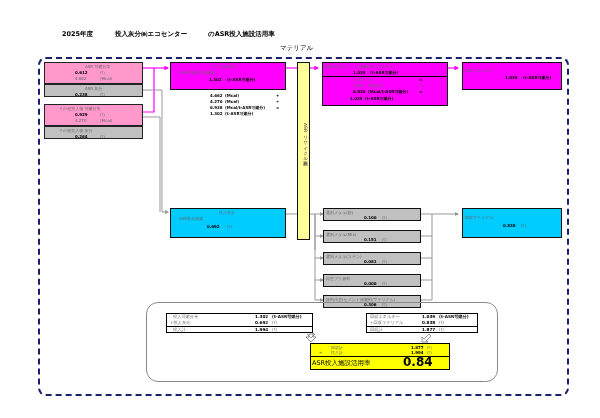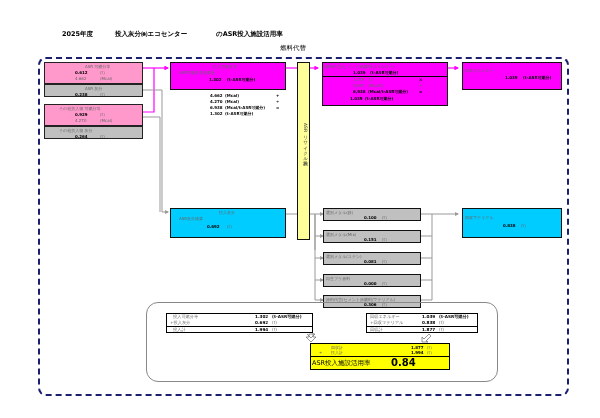--- a/index.html
+++ b/index.html
@@ -26,24 +26,24 @@
   .sumtbl { position:absolute; background:#fff; border:1px solid #000; font-size:4.2px; line-height:5.5px; }
   .row { position:relative; height:6px; }
   .sep { border-top:1px solid #000; }
   svg.lines { position:absolute; left:0; top:0; }
 </style>
 </head>
 <body>
 
 <div class="abs hdr" style="left:62px;">2025年度</div>
 <div class="abs hdr" style="left:115px;">投入灰分㈱エコセンター</div>
-<div class="abs hdr" style="left:216px;">のASR投入施設活用率</div>
+<div class="abs hdr" style="left:208px;">のASR投入施設活用率</div>
 
 <div class="scope"></div>
-<div class="scope-label">燃料代替</div>
+<div class="scope-label">マテリアル</div>
 
 <svg class="lines" width="600" height="418">
   <defs>
     <marker id="am" markerWidth="4" markerHeight="4" refX="3" refY="2" orient="auto">
         <path d="M0,0 L4,2 L0,4z" fill="#ff00ff"></path>
       </marker>
     <marker id="ag" markerWidth="4" markerHeight="4" refX="3" refY="2" orient="auto">
         <path d="M0,0 L4,2 L0,4z" fill="#999"></path>
       </marker>
   </defs>
@@ -238,14 +238,14 @@
 <div class="box ybright" style="left:310px;top:343px;width:140px;height:27px;border:1px solid #000;">
   <span class="t dim" style="left:20px;top:1px;">回収計</span>
   <span class="t b" style="left:100px;top:1px;">1.877</span>
   <span class="t dim" style="left:116px;top:1px;">(t)</span>
   <span class="t dim" style="left:8px;top:6px;">÷</span>
   <span class="t dim" style="left:20px;top:6px;">投入計</span>
   <span class="t b" style="left:100px;top:6px;">1.994</span>
   <span class="t dim" style="left:116px;top:6px;">(t)</span>
   <div class="abs sep" style="left:0;right:0;top:12px;"></div>
   <span class="t" style="left:1px;top:15px;font-size:6.5px;line-height:8px;">ASR投入施設活用率</span>
-  <span class="t b" style="left:80px;top:14px;font-size:10px;line-height:9px;">0.84</span>
+  <span class="t b" style="left:92px;top:14px;font-size:12px;line-height:9px;">0.84</span>
 </div>
 
 </body></html>

